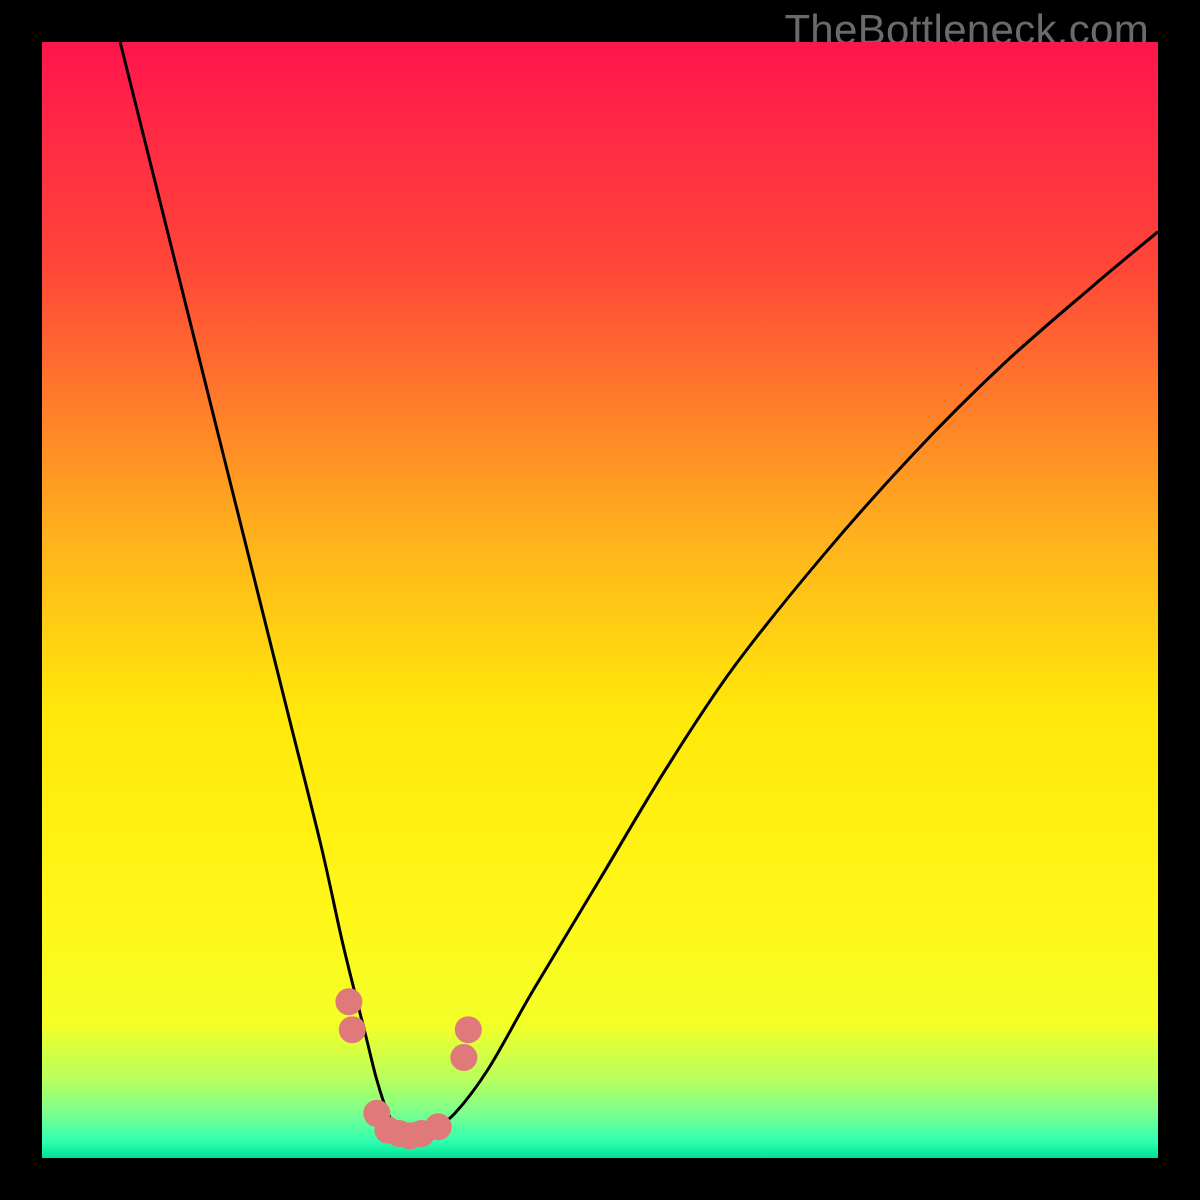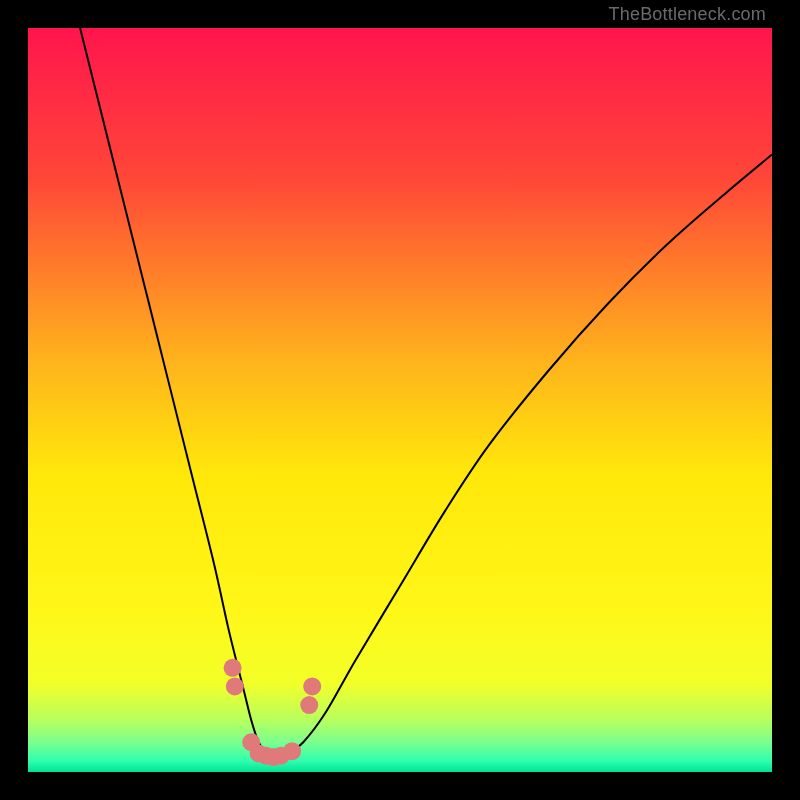--- a/index.html
+++ b/index.html
@@ -24,21 +24,21 @@
     left: 0;
     top: 0;
     width: 744px;
     height: 744px;
   }
   .watermark {
     position: absolute;
     top: 4px;
     right: 34px;
     color: #6a6a6a;
-    font-size: 18px;
+    font-size: 28px;
     font-weight: 500;
     letter-spacing: 0.2px;
   }
 </style>
 </head>
 <body>
 
 <div class="watermark">TheBottleneck.com</div>
 
 <div class="frame">

